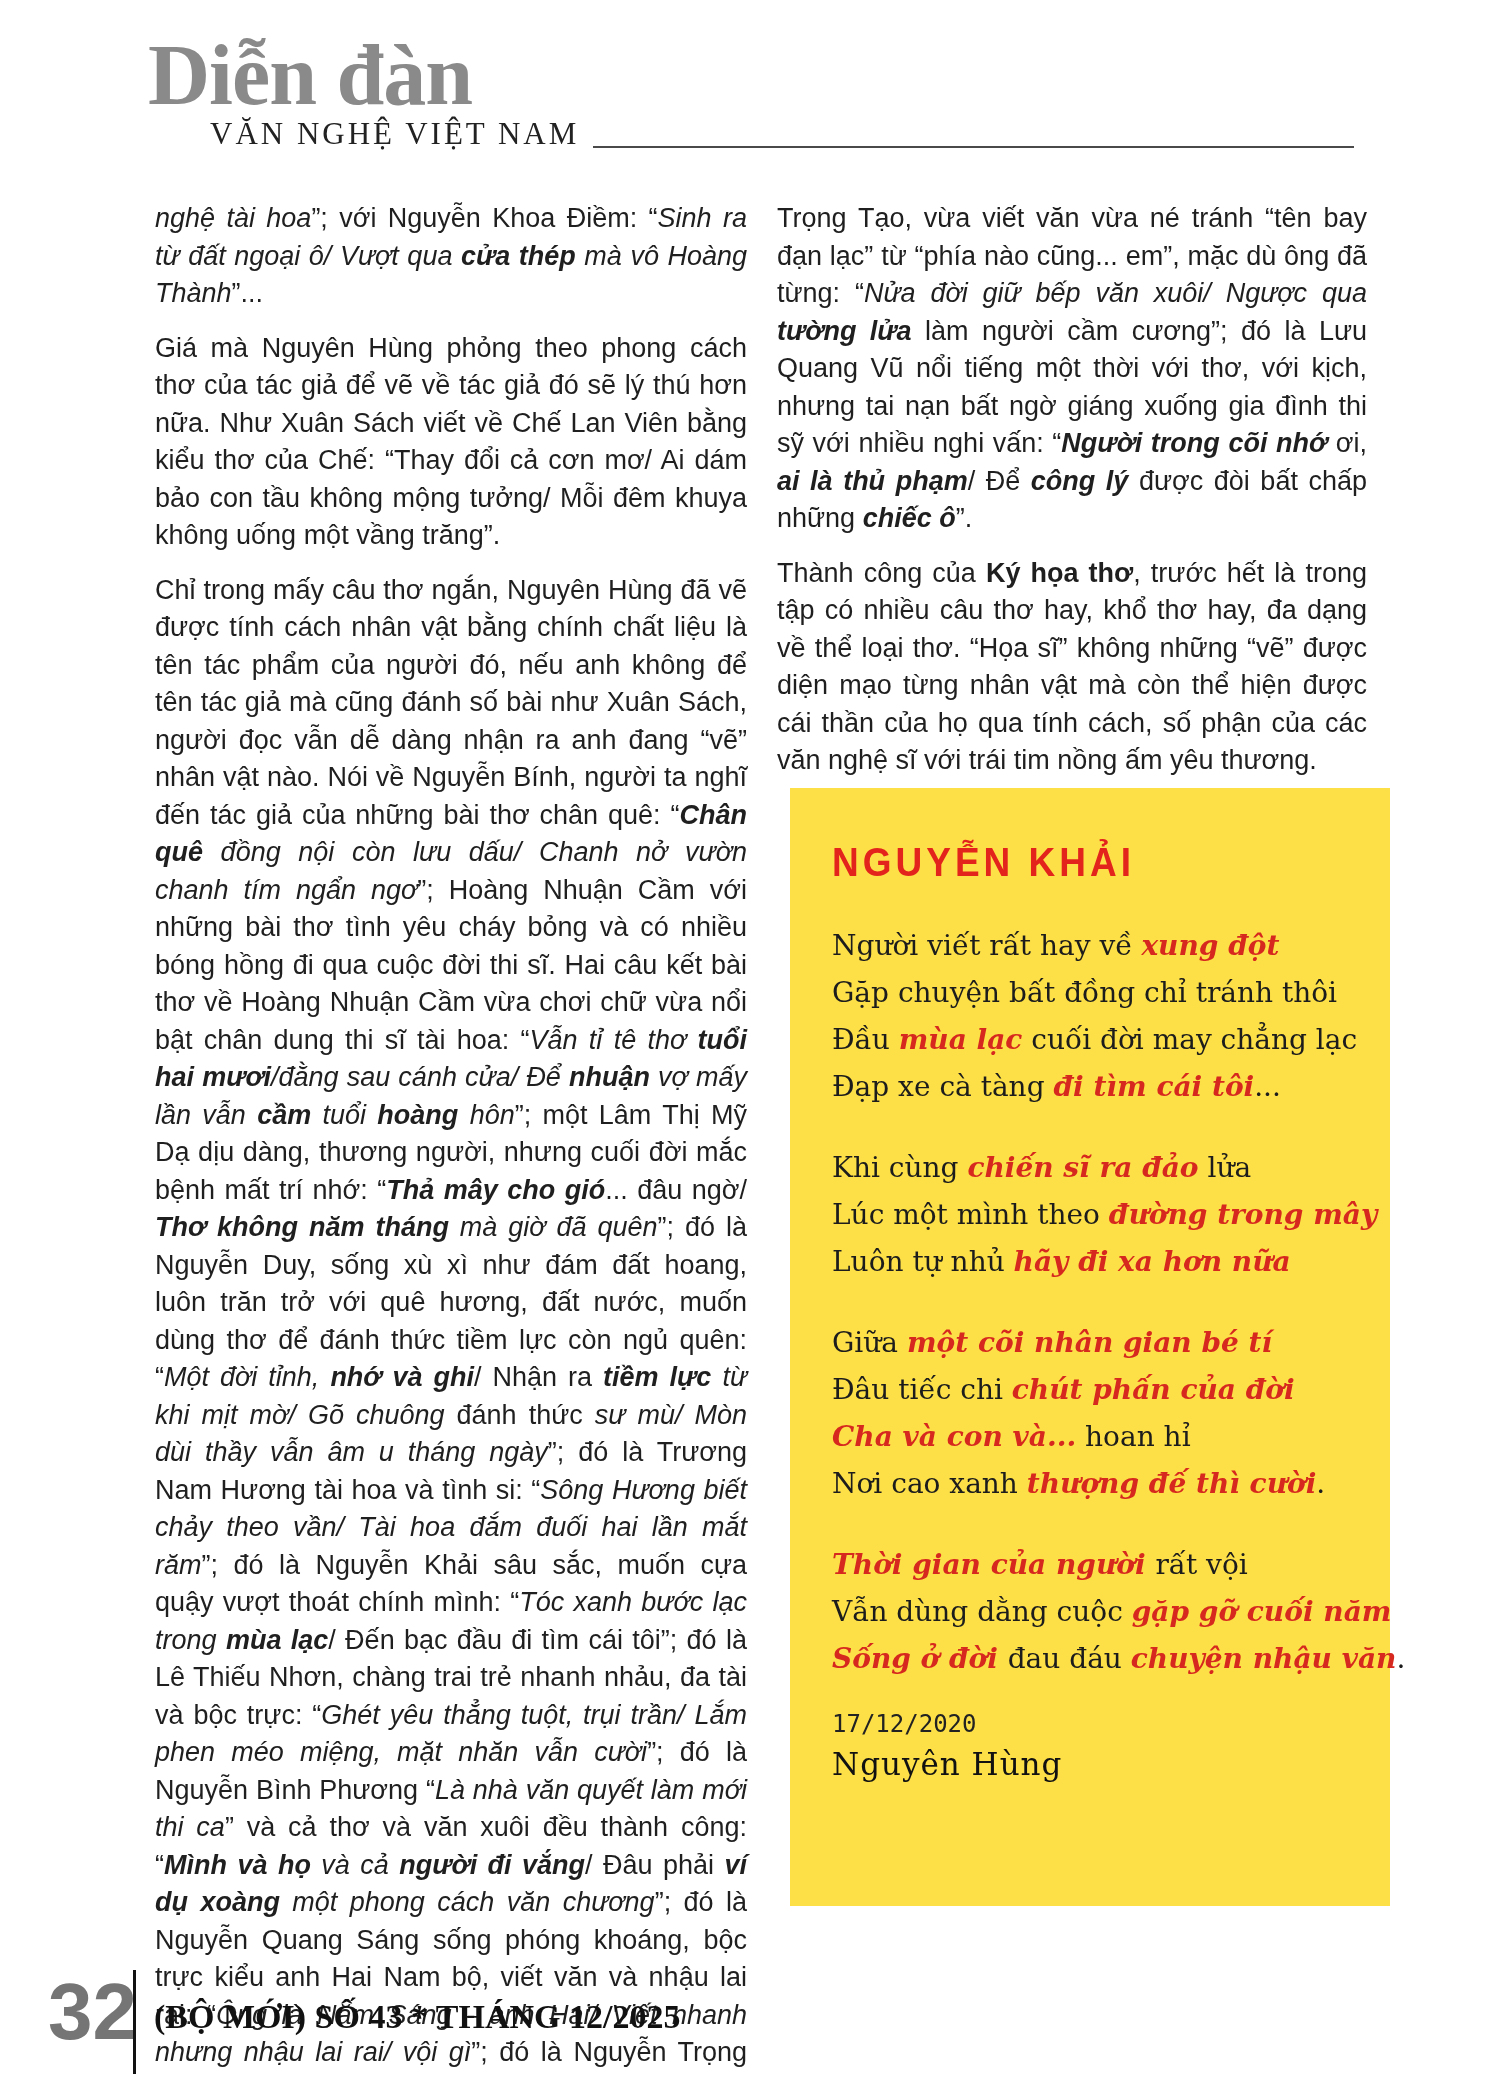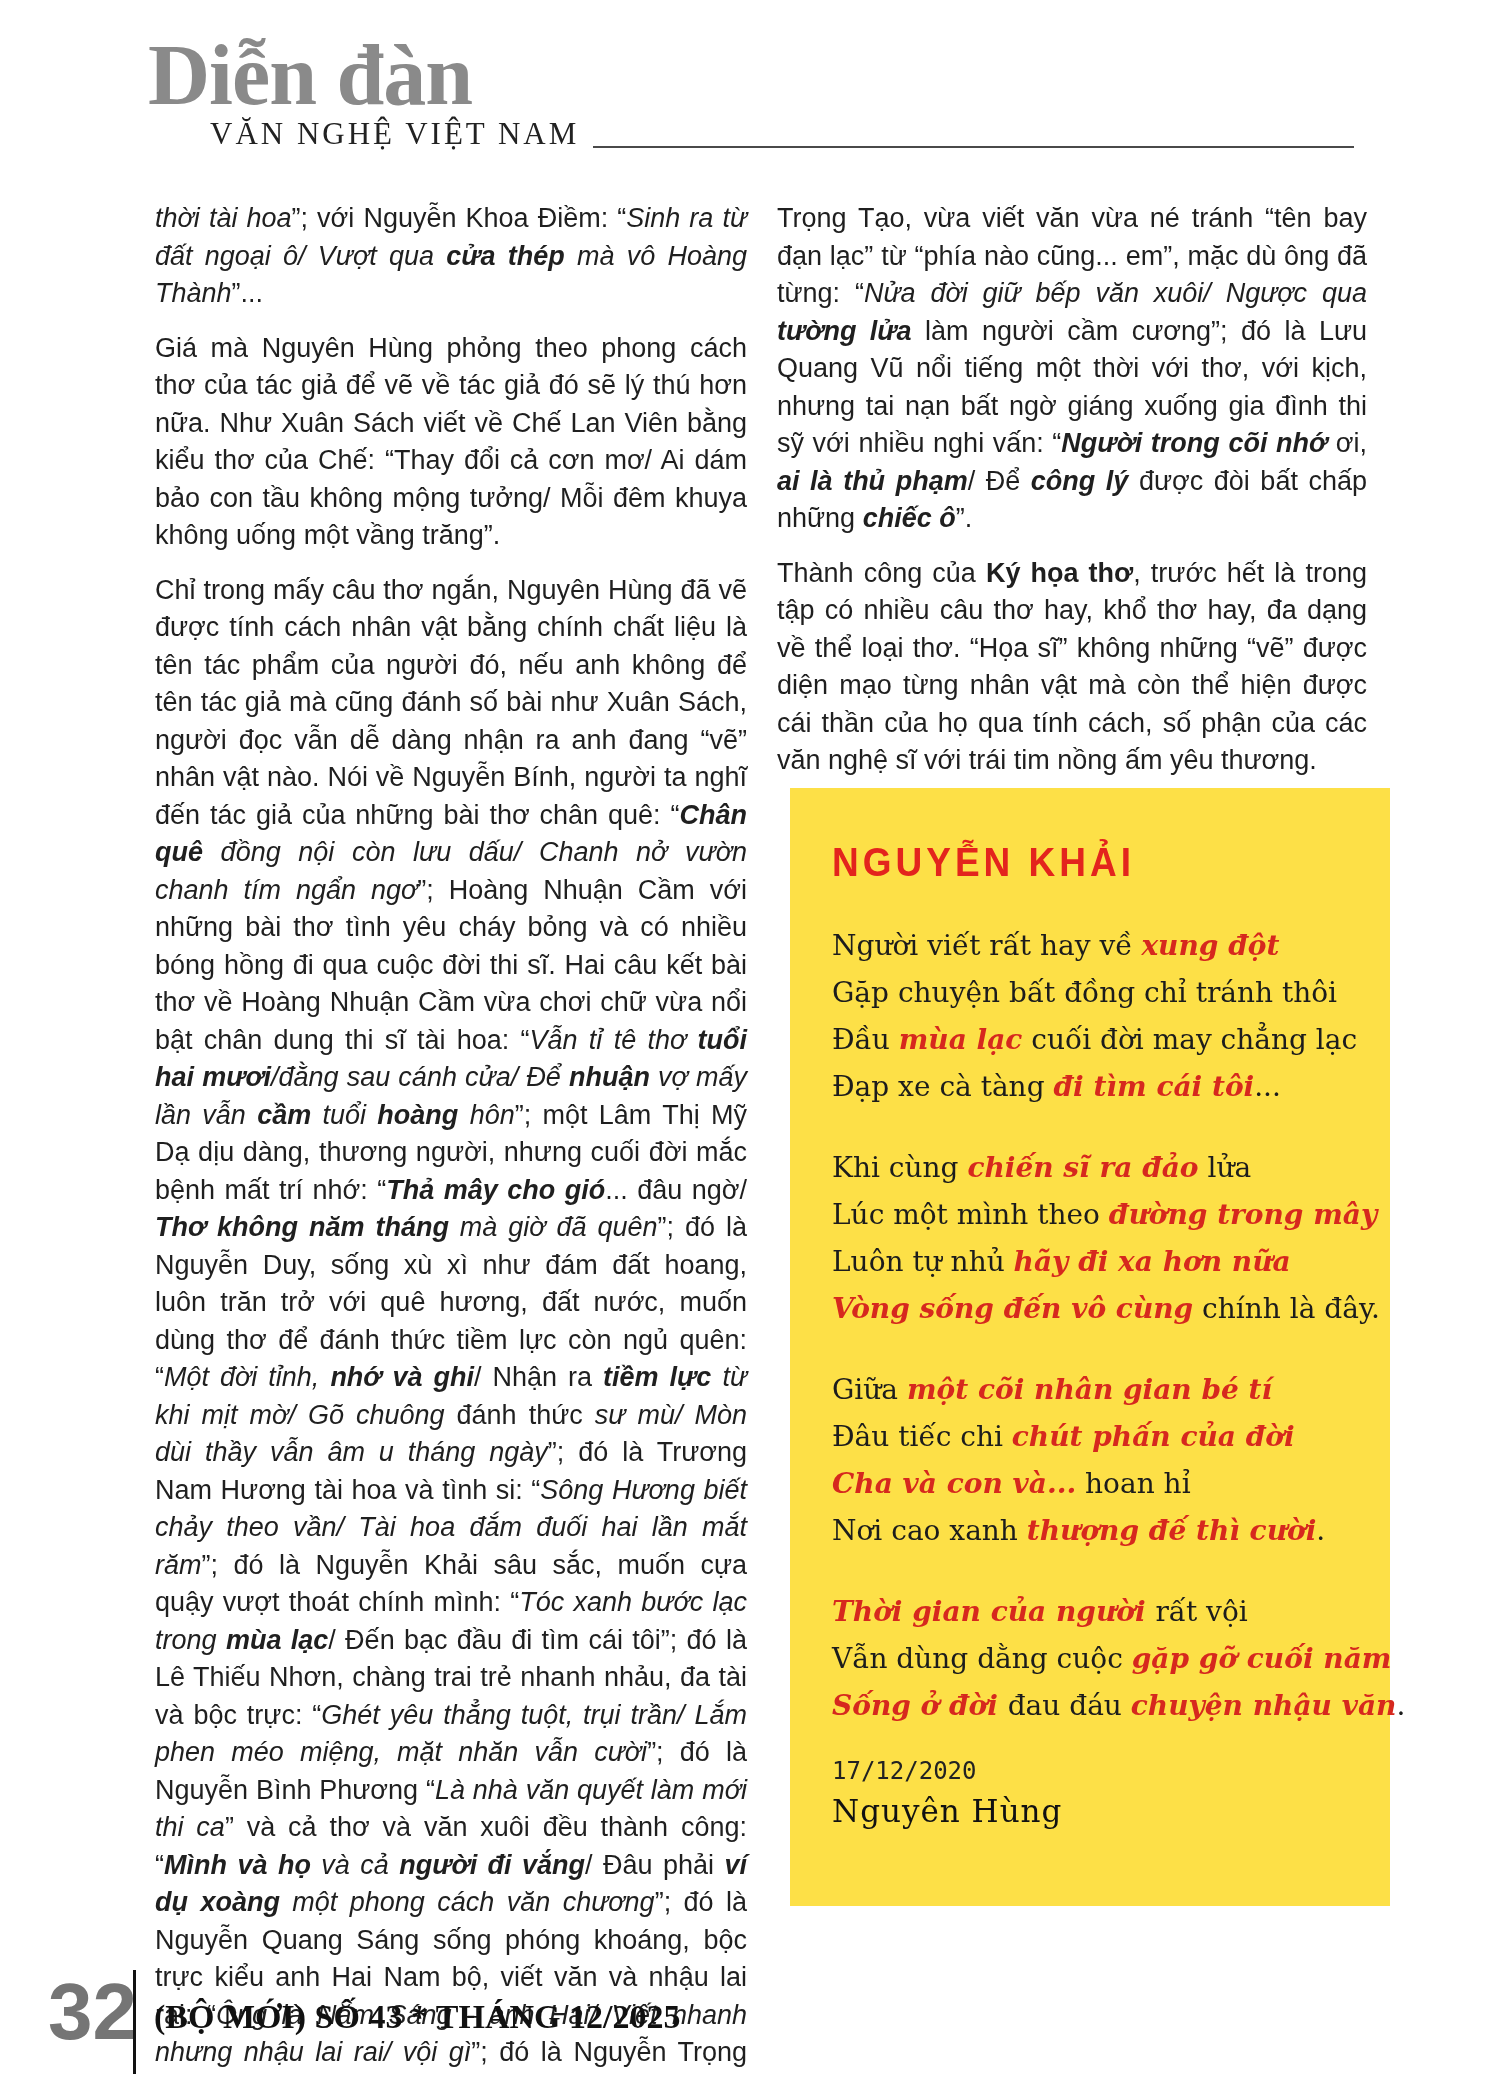--- a/index.html
+++ b/index.html
@@ -46,21 +46,21 @@
 
   <header class="masthead">
     <div class="masthead-title">Diễn đàn</div>
     <div class="masthead-row">
       <span class="masthead-sub">VĂN NGHỆ VIỆT NAM</span>
       <span class="masthead-rule"></span>
     </div>
   </header>
 
   <section class="col col-left">
-    <p class="body-par"><span class="seg-i">thời tài hoa</span><span class="seg-n">”; với Nguyễn Khoa Điềm: “</span><span class="seg-i">Sinh ra từ đất ngoại ô/ Vượt qua </span><span class="seg-bi">cửa thép</span><span class="seg-i"> mà vô Hoàng Thành</span><span class="seg-n">”...</span></p>
+    <p class="body-par"><span class="seg-i">nghệ tài hoa</span><span class="seg-n">”; với Nguyễn Khoa Điềm: “</span><span class="seg-i">Sinh ra từ đất ngoại ô/ Vượt qua </span><span class="seg-bi">cửa thép</span><span class="seg-i"> mà vô Hoàng Thành</span><span class="seg-n">”...</span></p>
     <p class="body-par"><span class="seg-n">Giá mà Nguyên Hùng phỏng theo phong cách thơ của tác giả để vẽ về tác giả đó sẽ lý thú hơn nữa. Như Xuân Sách viết về Chế Lan Viên bằng kiểu thơ của Chế: “Thay đổi cả cơn mơ/ Ai dám bảo con tầu không mộng tưởng/ Mỗi đêm khuya không uống một vầng trăng”.</span></p>
     <p class="body-par"><span class="seg-n">Chỉ trong mấy câu thơ ngắn, Nguyên Hùng đã vẽ được tính cách nhân vật bằng chính chất liệu là tên tác phẩm của người đó, nếu anh không để tên tác giả mà cũng đánh số bài như Xuân Sách, người đọc vẫn dễ dàng nhận ra anh đang “vẽ” nhân vật nào. Nói về Nguyễn Bính, người ta nghĩ đến tác giả của những bài thơ chân quê: “</span><span class="seg-bi">Chân quê</span><span class="seg-i"> đồng nội còn lưu dấu/ Chanh nở vườn chanh tím ngẩn ngơ</span><span class="seg-n">”; Hoàng Nhuận Cầm với những bài thơ tình yêu cháy bỏng và có nhiều bóng hồng đi qua cuộc đời thi sĩ. Hai câu kết bài thơ về Hoàng Nhuận Cầm vừa chơi chữ vừa nổi bật chân dung thi sĩ tài hoa: “</span><span class="seg-i">Vẫn tỉ tê thơ </span><span class="seg-bi">tuổi hai mươi</span><span class="seg-i">/đằng sau cánh cửa/ Để </span><span class="seg-bi">nhuận</span><span class="seg-i"> vợ mấy lần vẫn </span><span class="seg-bi">cầm</span><span class="seg-i"> tuổi </span><span class="seg-bi">hoàng</span><span class="seg-i"> hôn</span><span class="seg-n">”; một Lâm Thị Mỹ Dạ dịu dàng, thương người, nhưng cuối đời mắc bệnh mất trí nhớ: “</span><span class="seg-bi">Thả mây cho gió</span><span class="seg-n">... đâu ngờ/ </span><span class="seg-bi">Thơ không năm tháng</span><span class="seg-i"> mà giờ đã quên</span><span class="seg-n">”; đó là Nguyễn Duy, sống xù xì như đám đất hoang, luôn trăn trở với quê hương, đất nước, muốn dùng thơ để đánh thức tiềm lực còn ngủ quên: “</span><span class="seg-i">Một đời tỉnh, </span><span class="seg-bi">nhớ và ghi</span><span class="seg-n">/ Nhận ra </span><span class="seg-bi">tiềm lực</span><span class="seg-i"> từ khi mịt mờ/ Gõ chuông </span><span class="seg-n">đánh thức </span><span class="seg-i">sư mù/ Mòn dùi thầy vẫn âm u tháng ngày</span><span class="seg-n">”; đó là Trương Nam Hương tài hoa và tình si: “</span><span class="seg-i">Sông Hương biết chảy theo vần/ Tài hoa đắm đuối hai lần mắt răm</span><span class="seg-n">”; đó là Nguyễn Khải sâu sắc, muốn cựa quậy vượt thoát chính mình: “</span><span class="seg-i">Tóc xanh bước lạc trong </span><span class="seg-bi">mùa lạc</span><span class="seg-n">/ Đến bạc đầu đi tìm cái tôi”; đó là Lê Thiếu Nhơn, chàng trai trẻ nhanh nhảu, đa tài và bộc trực: “</span><span class="seg-i">Ghét yêu thẳng tuột, trụi trần/ Lắm phen méo miệng, mặt nhăn vẫn cười</span><span class="seg-n">”; đó là Nguyễn Bình Phương “</span><span class="seg-i">Là nhà văn quyết làm mới thi ca</span><span class="seg-n">” và cả thơ và văn xuôi đều thành công: “</span><span class="seg-bi">Mình và họ</span><span class="seg-i"> và cả </span><span class="seg-bi">người đi vắng</span><span class="seg-n">/ Đâu phải </span><span class="seg-bi">ví dụ xoàng</span><span class="seg-i"> một phong cách văn chương</span><span class="seg-n">”; đó là Nguyễn Quang Sáng sống phóng khoáng, bộc trực kiểu anh Hai Nam bộ, viết văn và nhậu lai rai: “</span><span class="seg-i">Ông là Năm Sáng - anh Hai/ Viết nhanh nhưng nhậu lai rai/ vội gì</span><span class="seg-n">”; đó là Nguyễn Trọng Tạo, thành công cả thơ và nhạc, là nghệ sĩ đa tình, nhiều khi mắc nạn: “</span></p>
   </section>
 
   <section class="col col-right">
     <p class="body-par"><span class="seg-n">Trọng Tạo, vừa viết văn vừa né tránh “tên bay đạn lạc” từ “phía nào cũng... em”, mặc dù ông đã từng: “</span><span class="seg-i">Nửa đời giữ bếp văn xuôi/ Ngược qua </span><span class="seg-bi">tường lửa</span><span class="seg-n"> làm người cầm cương”; đó là Lưu Quang Vũ nổi tiếng một thời với thơ, với kịch, nhưng tai nạn bất ngờ giáng xuống gia đình thi sỹ với nhiều nghi vấn: “</span><span class="seg-bi">Người trong cõi nhớ</span><span class="seg-n"> ơi, </span><span class="seg-bi">ai là thủ phạm</span><span class="seg-n">/ Để </span><span class="seg-bi">công lý</span><span class="seg-n"> được đòi bất chấp những </span><span class="seg-bi">chiếc ô</span><span class="seg-n">”.</span></p>
     <p class="body-par"><span class="seg-n">Thành công của </span><span class="seg-b">Ký họa thơ</span><span class="seg-n">, trước hết là trong tập có nhiều câu thơ hay, khổ thơ hay, đa dạng về thể loại thơ. “Họa sĩ” không những “vẽ” được diện mạo từng nhân vật mà còn thể hiện được cái thần của họ qua tính cách, số phận của các văn nghệ sĩ với trái tim nồng ấm yêu thương.</span></p>
     <p class="byline">Quận 7, TP. Hồ Chí Minh, 9/2024</p>
     <p class="author-initials">N.T</p>
   </section>
@@ -72,21 +72,20 @@
       <div class="poem-line"><span class="seg-n">Người viết rất hay về </span><span class="seg-r">xung đột</span></div>
       <div class="poem-line"><span class="seg-n">Gặp chuyện bất đồng chỉ tránh thôi</span></div>
       <div class="poem-line"><span class="seg-n">Đầu </span><span class="seg-r">mùa lạc</span><span class="seg-n"> cuối đời may chẳng lạc</span></div>
       <div class="poem-line"><span class="seg-n">Đạp xe cà tàng </span><span class="seg-r">đi tìm cái tôi</span><span class="seg-n">...</span></div>
     </div>
 
     <div class="stanza">
       <div class="poem-line"><span class="seg-n">Khi cùng </span><span class="seg-r">chiến sĩ ra đảo</span><span class="seg-n"> lửa</span></div>
       <div class="poem-line"><span class="seg-n">Lúc một mình theo </span><span class="seg-r">đường trong mây</span></div>
       <div class="poem-line"><span class="seg-n">Luôn tự nhủ </span><span class="seg-r">hãy đi xa hơn nữa</span></div>
-      <div class="poem-line"><span class="seg-r">Vòng sống đến vô cùng</span><span class="seg-n"> chính là đây.</span></div>
     </div>
 
     <div class="stanza">
       <div class="poem-line"><span class="seg-n">Giữa </span><span class="seg-r">một cõi nhân gian bé tí</span></div>
       <div class="poem-line"><span class="seg-n">Đâu tiếc chi </span><span class="seg-r">chút phấn của đời</span></div>
       <div class="poem-line"><span class="seg-r">Cha và con và...</span><span class="seg-n"> hoan hỉ</span></div>
       <div class="poem-line"><span class="seg-n">Nơi cao xanh </span><span class="seg-r">thượng đế thì cười</span><span class="seg-n">.</span></div>
     </div>
 
     <div class="stanza">

